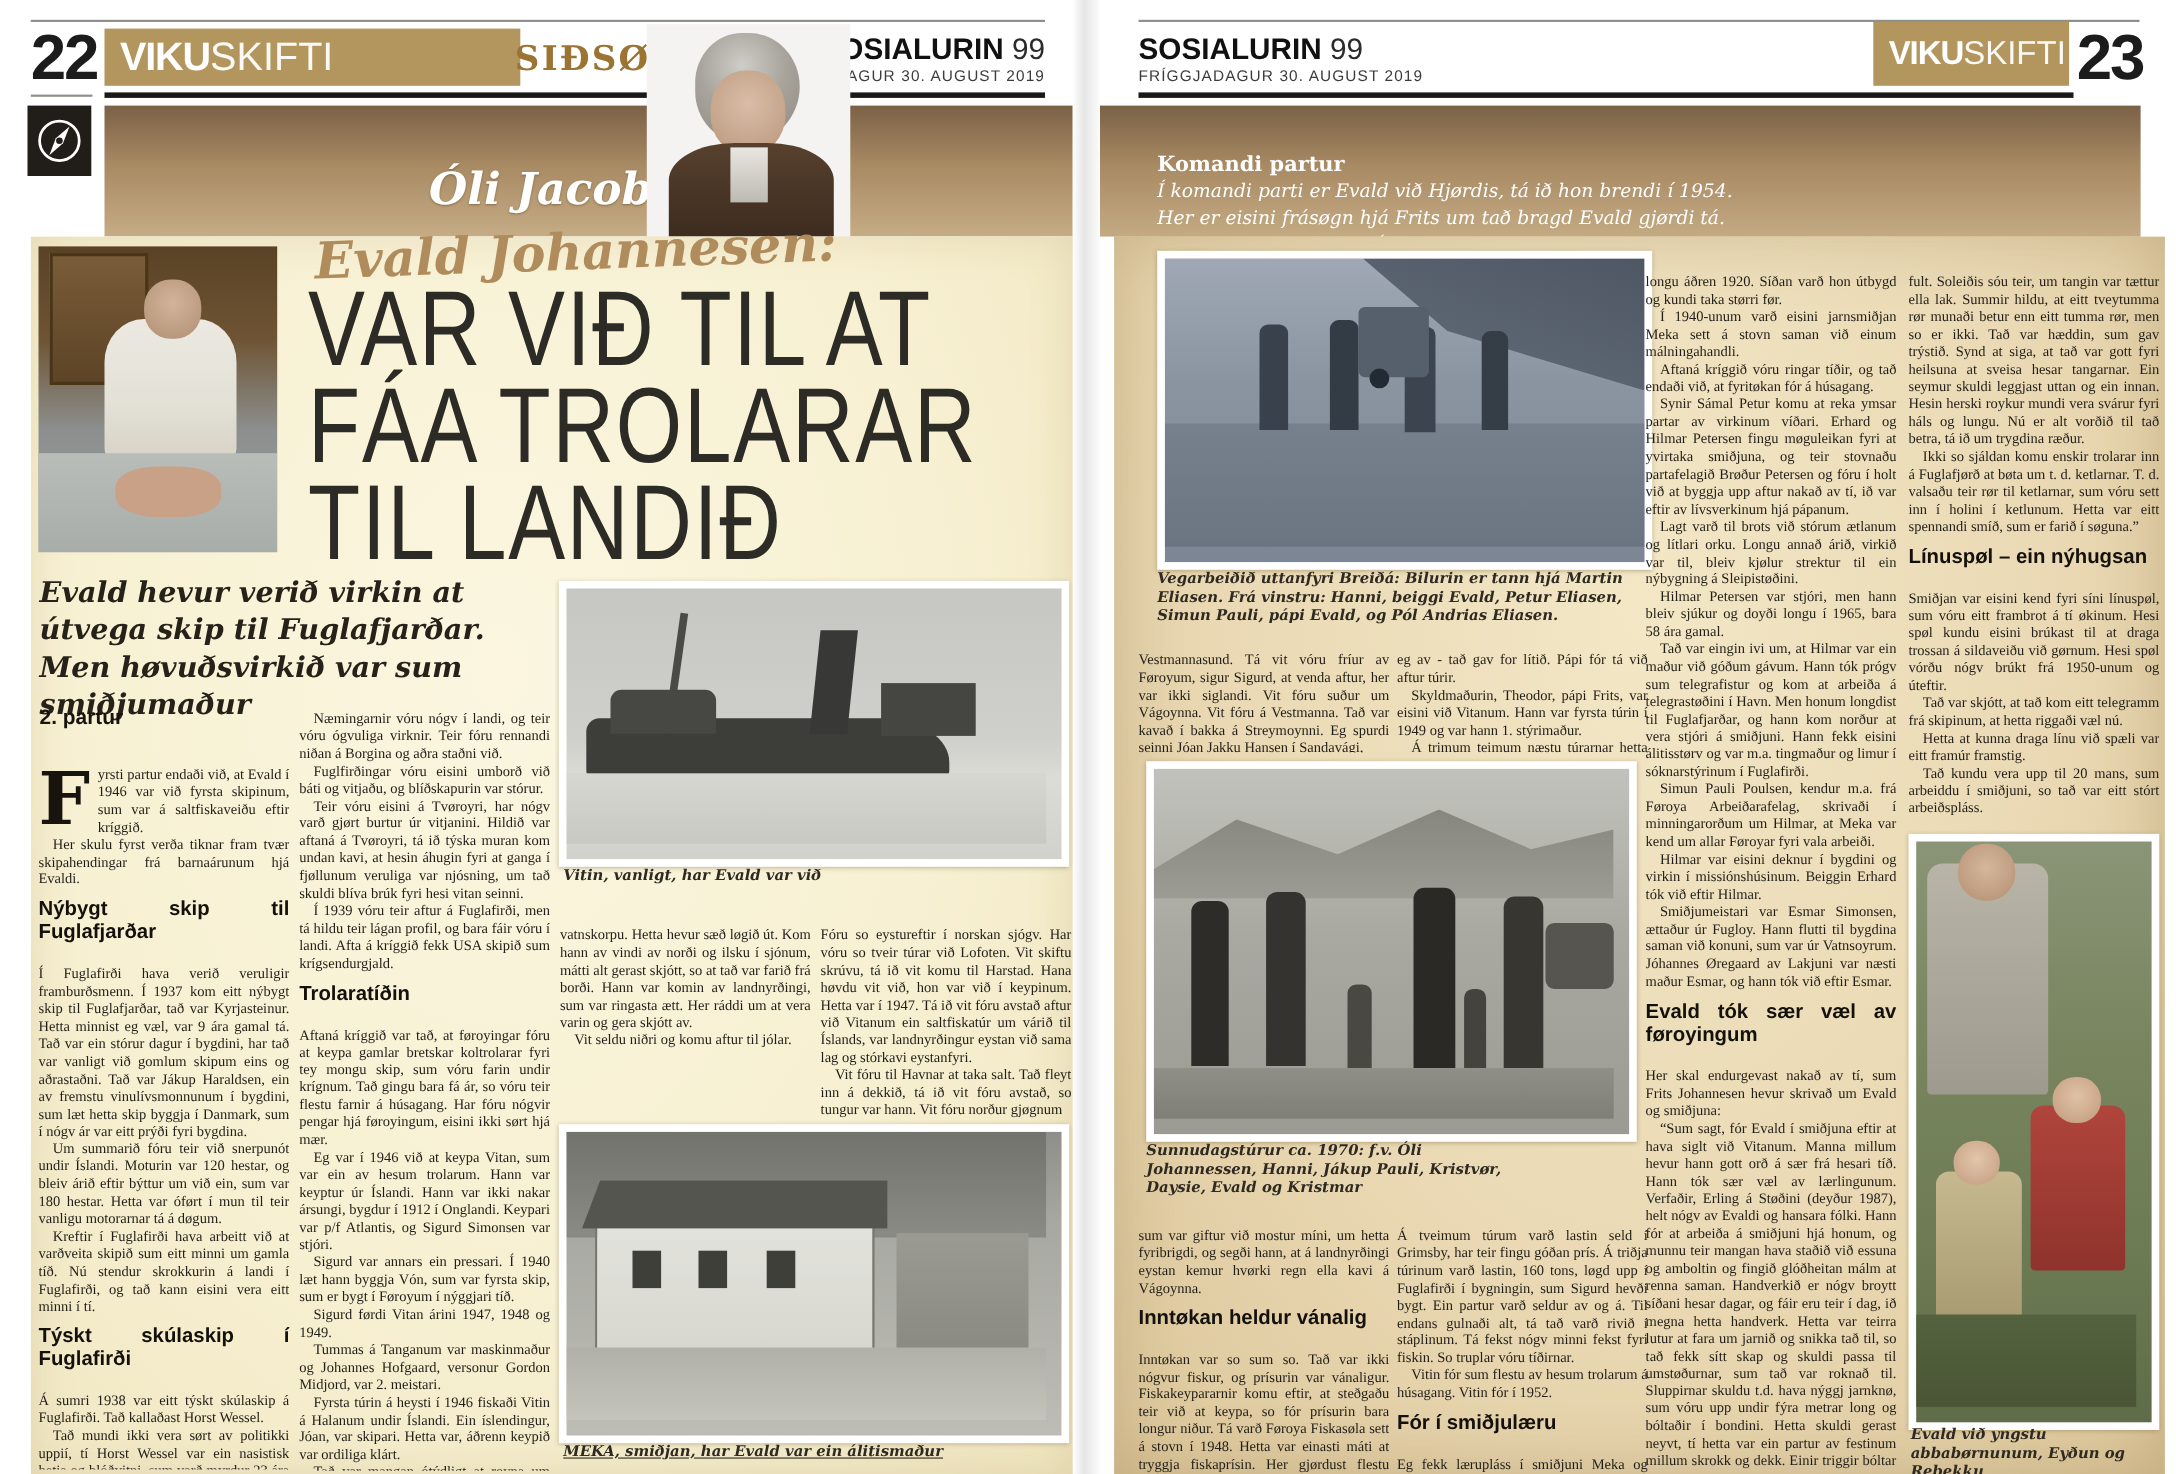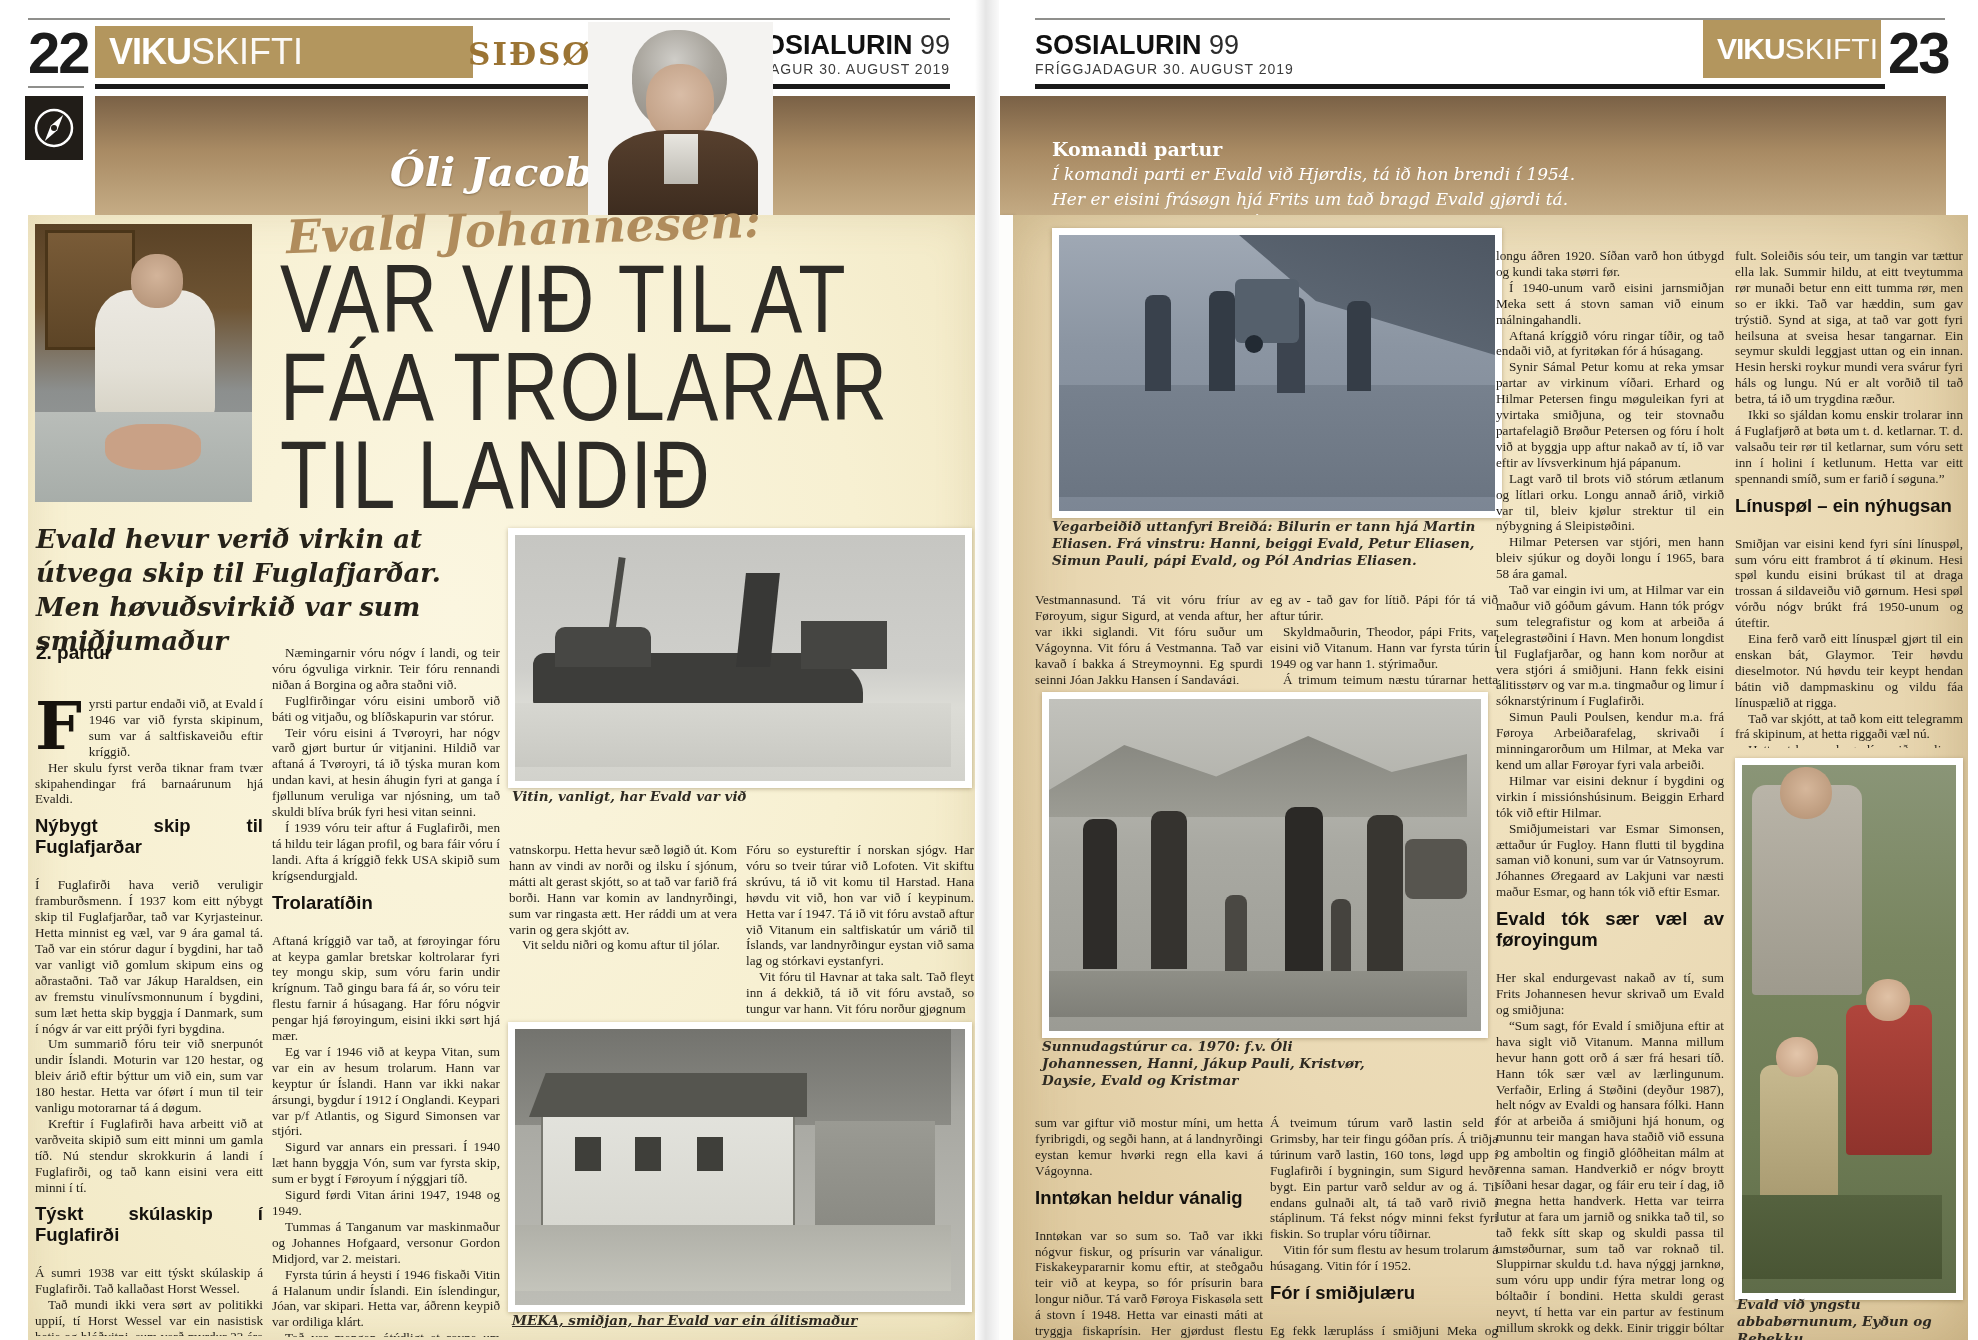--- a/index.html
+++ b/index.html
@@ -267,21 +267,20 @@
     <h3 class="sub">Evald tók sær væl av føroyingum</h3>
     <p class="noind">Her skal endurgevast nakað av tí, sum Frits Johannesen hevur skrivað um Evald og smiðjuna:</p>
     <p>“Sum  sagt, fór Evald í smiðjuna eftir at hava siglt við Vitanum. Manna millum hevur hann  gott orð á sær frá hesari tíð. Hann tók sær væl av lærlingunum. Verfaðir, Erling á Støðini (deyður 1987), helt nógv av Evaldi og hansara fólki. Hann fór at arbeiða á smiðjuni hjá honum, og munnu teir mangan hava staðið við essuna og amboltin og fingið glóðheitan málm at renna saman. Handverkið er nógv broytt síðani hesar dagar, og fáir eru teir í dag, ið megna hetta handverk. Hetta var teirra lutur at fara um jarnið og snikka tað til, so tað fekk sítt skap og skuldi passa til umstøðurnar, sum tað var roknað til. Sluppirnar skuldu t.d. hava nýggj jarnknø, sum vóru upp undir fýra metrar long og bóltaðir í bondini. Hetta skuldi gerast neyvt, tí hetta var ein partur av festinum millum skrokk og dekk. Einir triggir bóltar skuldu festast í bondini og dekkið. Ofta vóru tað tveir, ið sleggjaðu, og eisini skuldi dunkast niður á øks fyri at fáa jarnið av, og mátti øksin kølast av eftir t. d. tvey dunk. Eisini sveisaðu teir ofta olju/vatntangar til sluppirnar, og tá ið torført var at sveisa, settu teir eitt rør í spunsholið einar tveir metrar høgt fyri at leggja tangan undir trýst, so og varð vatn fylt á, til tað var</p>
   </div>
 
   <div class="bodycol" style="left:1735px;top:228px;height:520px;">
     <p class="noind">fult. Soleiðis sóu teir, um tangin var tættur ella lak. Summir hildu, at eitt tveytumma rør munaði betur enn eitt tumma rør, men so er ikki. Tað var hæddin, sum gav trýstið. Synd at siga, at tað var gott fyri heilsuna at sveisa hesar tangarnar. Ein seymur skuldi leggjast uttan og ein innan. Hesin herski roykur mundi vera svárur fyri háls og lungu. Nú er alt vorðið til tað betra, tá ið um trygdina ræður.</p>
     <p>Ikki so sjáldan komu enskir trolarar inn á Fuglafjørð at bøta um t. d. ketlarnar. T. d. valsaðu teir rør til ketlarnar, sum vóru sett inn í holini í ketlunum. Hetta var eitt spennandi smíð, sum er farið í søguna.”</p>
     <h3 class="sub">Línuspøl – ein nýhugsan</h3>
     <p class="noind">Smiðjan var eisini kend fyri síni línuspøl, sum vóru eitt frambrot á tí økinum. Hesi spøl kundu eisini brúkast til at draga trossan á sildaveiðu við gørnum. Hesi spøl vórðu nógv brúkt frá 1950-unum og úteftir.</p>
-    <p>Eina ferð varð eitt línuspæl gjørt til ein enskan bát, Glaymor. Teir høvdu dieselmotor. Nú høvdu teir keypt hendan bátin við dampmaskinu og vildu fáa línuspælið at rigga.</p>
     <p>Tað var skjótt, at tað kom eitt telegramm frá skipinum, at hetta riggaði væl nú.</p>
     <p>Hetta at kunna draga línu við spæli var eitt framúr framstig.</p>
     <p>Tað kundu vera upp til 20 mans, sum arbeiddu í smiðjuni, so tað var eitt stórt arbeiðspláss.</p>
   </div>
 
   <div class="ph" style="left:1735px;top:758px;width:214px;height:528px;">
     <div class="im" style="background:linear-gradient(180deg,#8a9577 0%,#78855f 35%,#6d7b54 70%,#5f6c49 100%);">
       <div class="shape" style="left:10px;top:20px;width:110px;height:210px;border-radius:14px 14px 4px 4px;background:linear-gradient(180deg,#b9b4a8 0%,#9e9a8d 100%);"></div>
       <div class="shape" style="left:38px;top:2px;width:52px;height:52px;border-radius:48%;background:radial-gradient(circle at 50% 42%,#d6b79b,#b28f71);"></div>
       <div class="shape" style="left:104px;top:240px;width:86px;height:150px;border-radius:12px 12px 4px 4px;background:linear-gradient(180deg,#b0453c 0%,#8f332c 100%);"></div>

